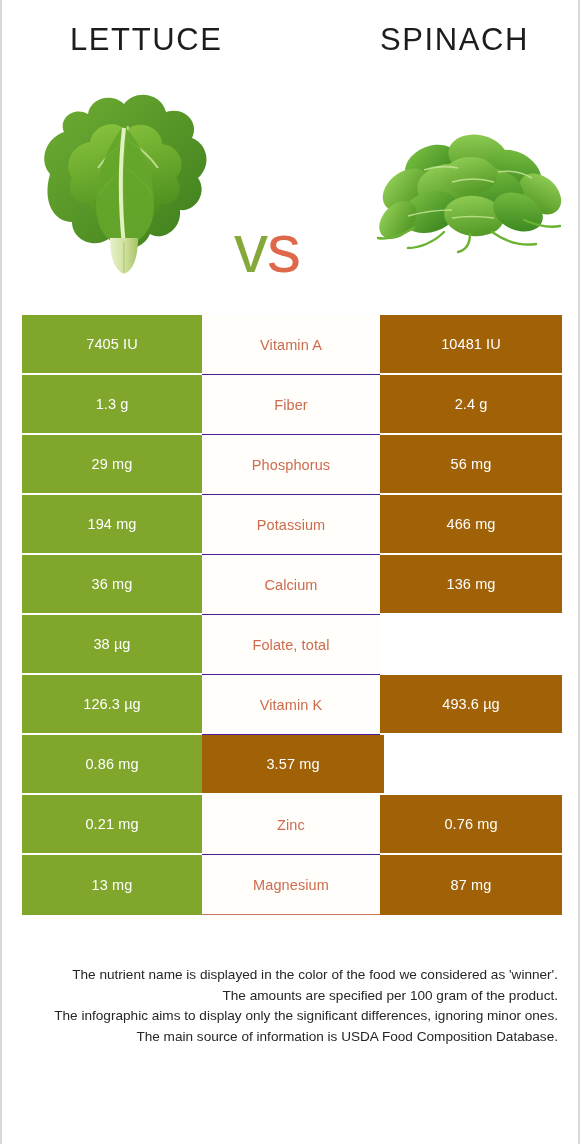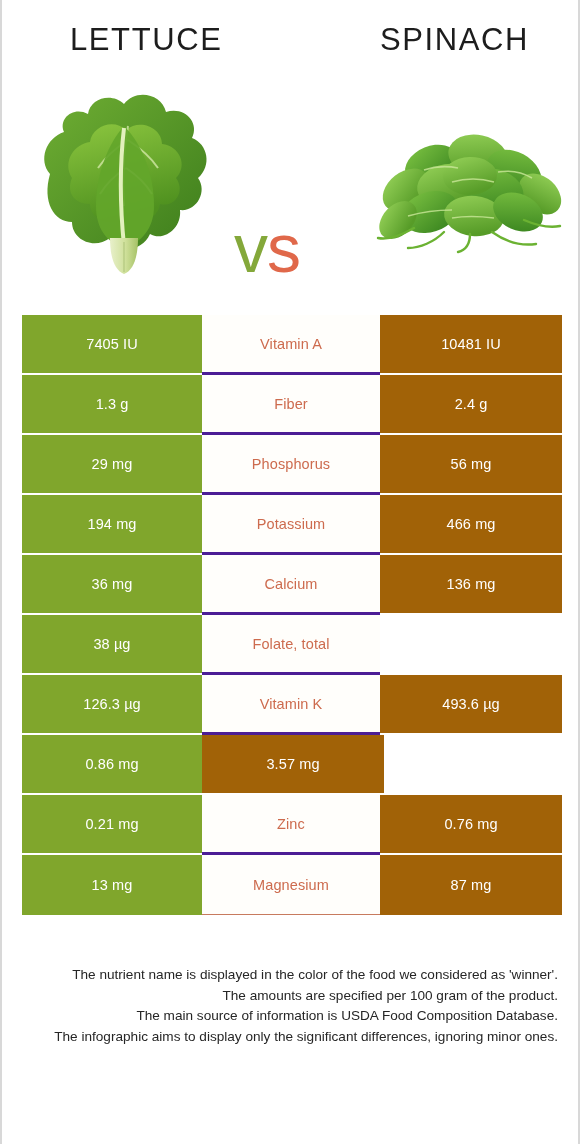--- a/index.html
+++ b/index.html
@@ -108,21 +108,21 @@
   .cell-left {
     width: 180px;
     background: #80a62c;
     color: #ffffff;
     border-bottom: 2px solid #ffffff;
   }
   .cell-mid {
     width: 178px;
     background: #fffefb;
     color: #cd6b4e;
-    border-bottom: 3px solid #4c1d95;
+    border-bottom: 1px solid #4c1d95;
   }
   .cell-right {
     width: 182px;
     background: #a16207;
     color: #ffffff;
     border-bottom: 2px solid #ffffff;
   }
   .row:last-child .cell-left,
   .row:last-child .cell-right { border-bottom: none; }
   .row:last-child .cell-mid   { border-bottom: 1px solid #c77a5e; }
@@ -293,17 +293,17 @@
       <div class="row">
         <div class="cell cell-left">13 mg</div>
         <div class="cell cell-mid">Magnesium</div>
         <div class="cell cell-right">87 mg</div>
       </div>
     </div>
 
   <div class="footnote">
     <div>The nutrient name is displayed in the color of the food we considered as 'winner'.</div>
     <div>The amounts are specified per 100 gram of the product.</div>
+    <div>The infographic aims to display only the significant differences, ignoring minor ones.</div>
     <div>The main source of information is USDA Food Composition Database.</div>
-    <div>The infographic aims to display only the significant differences, ignoring minor ones.</div>
   </div>
 
 </div>
 
 </body></html>

